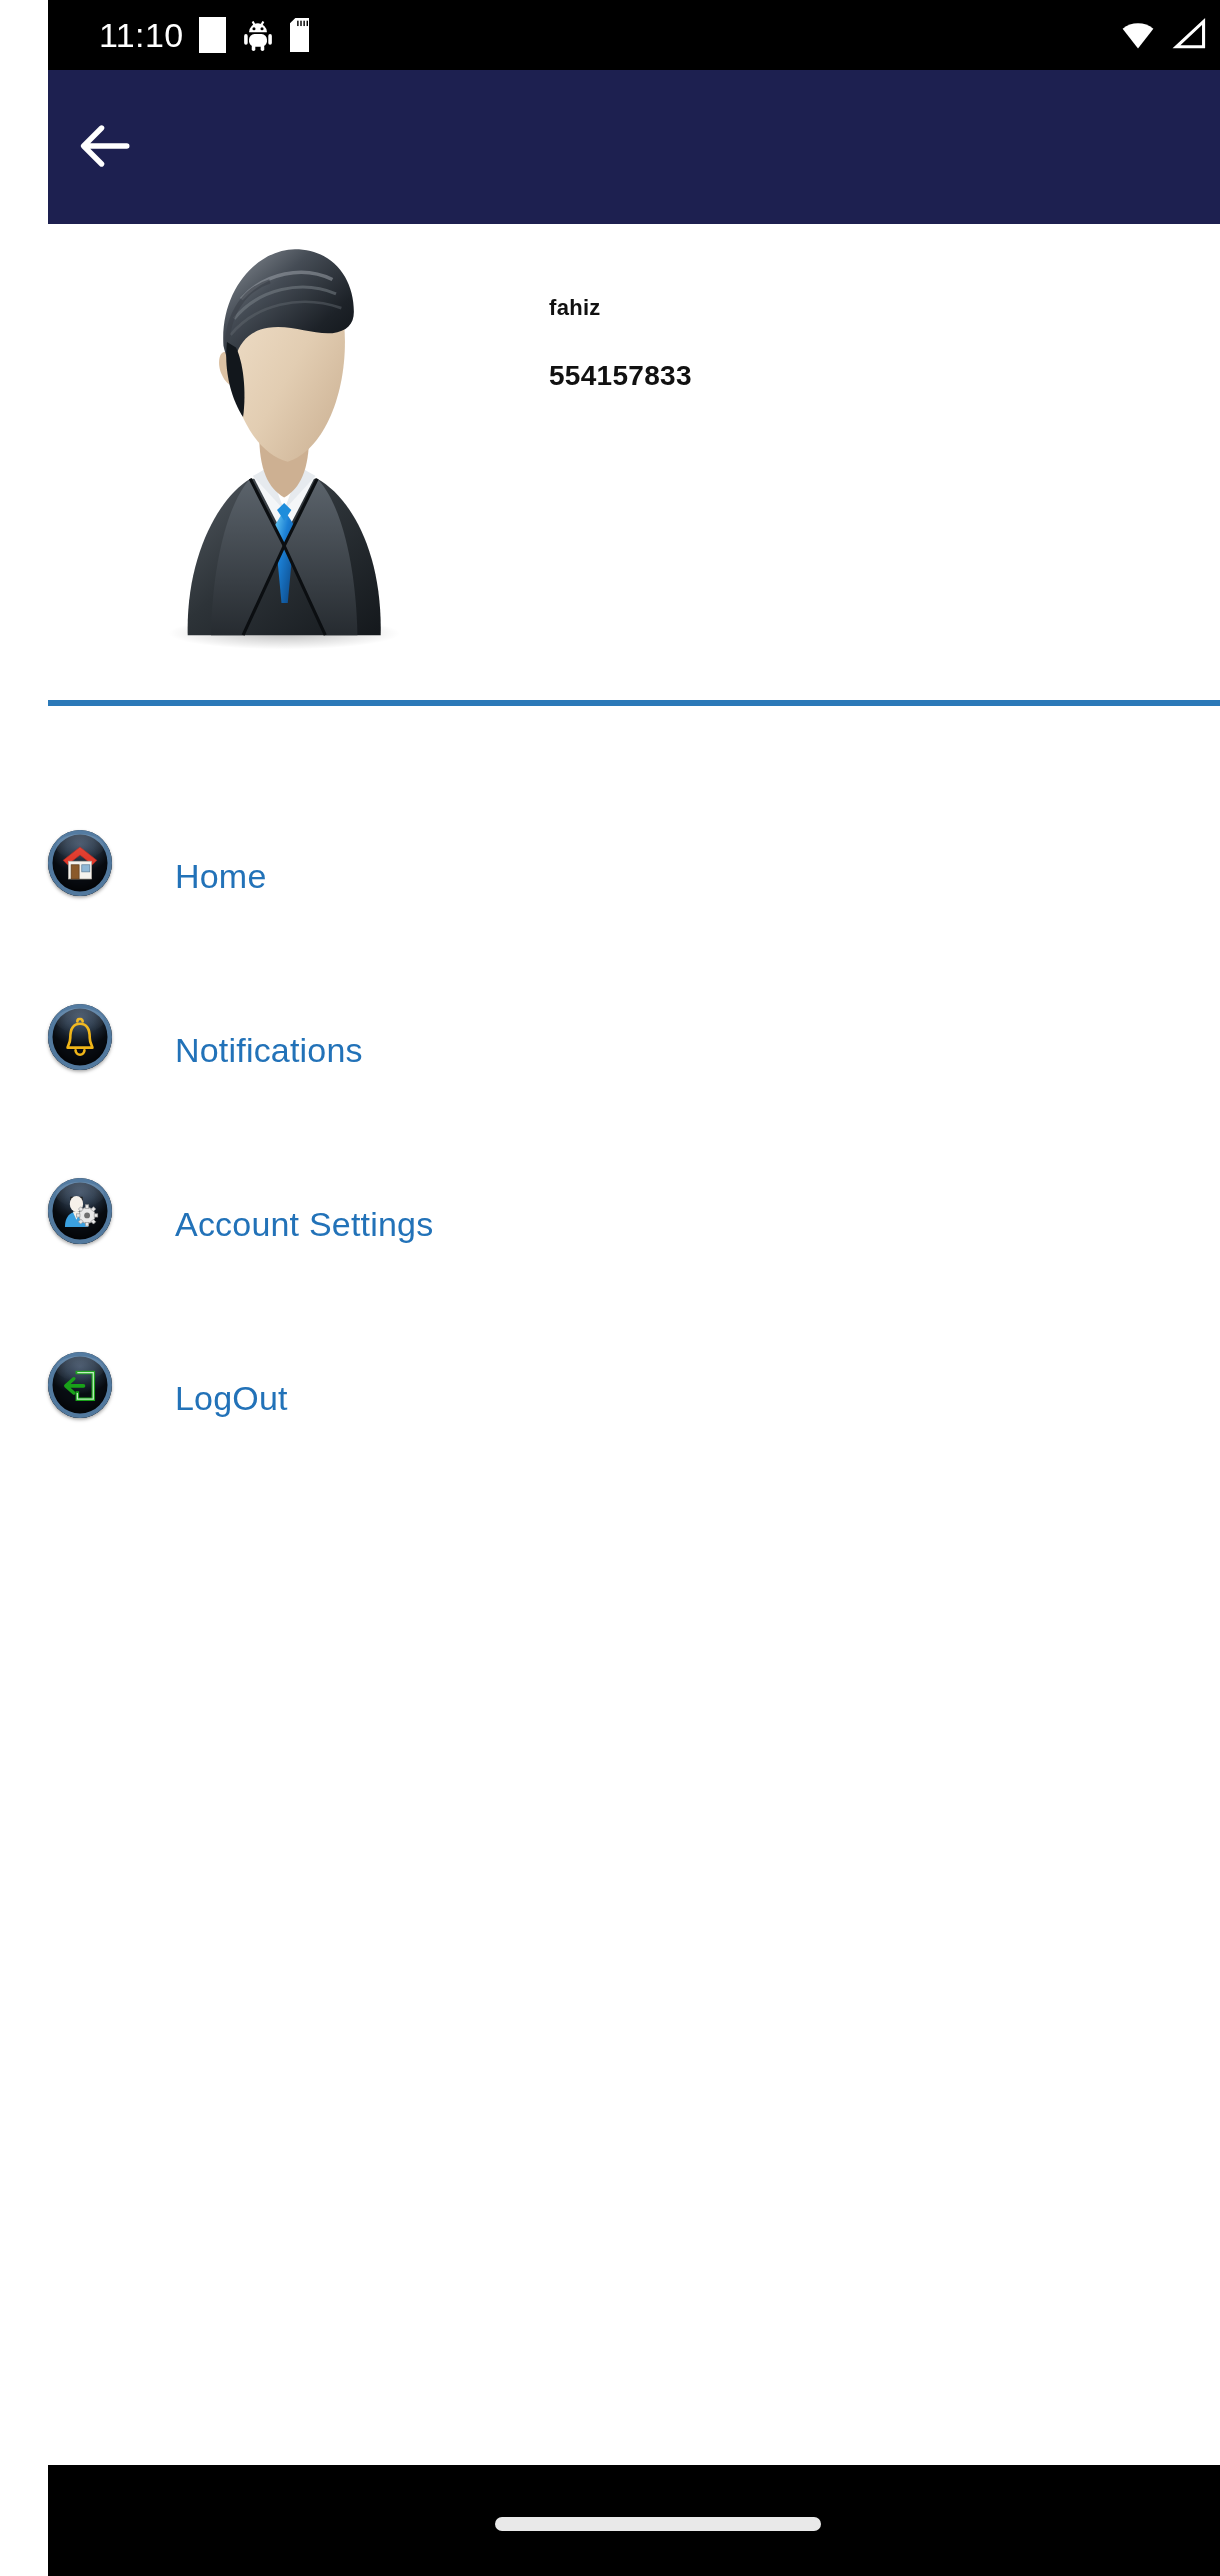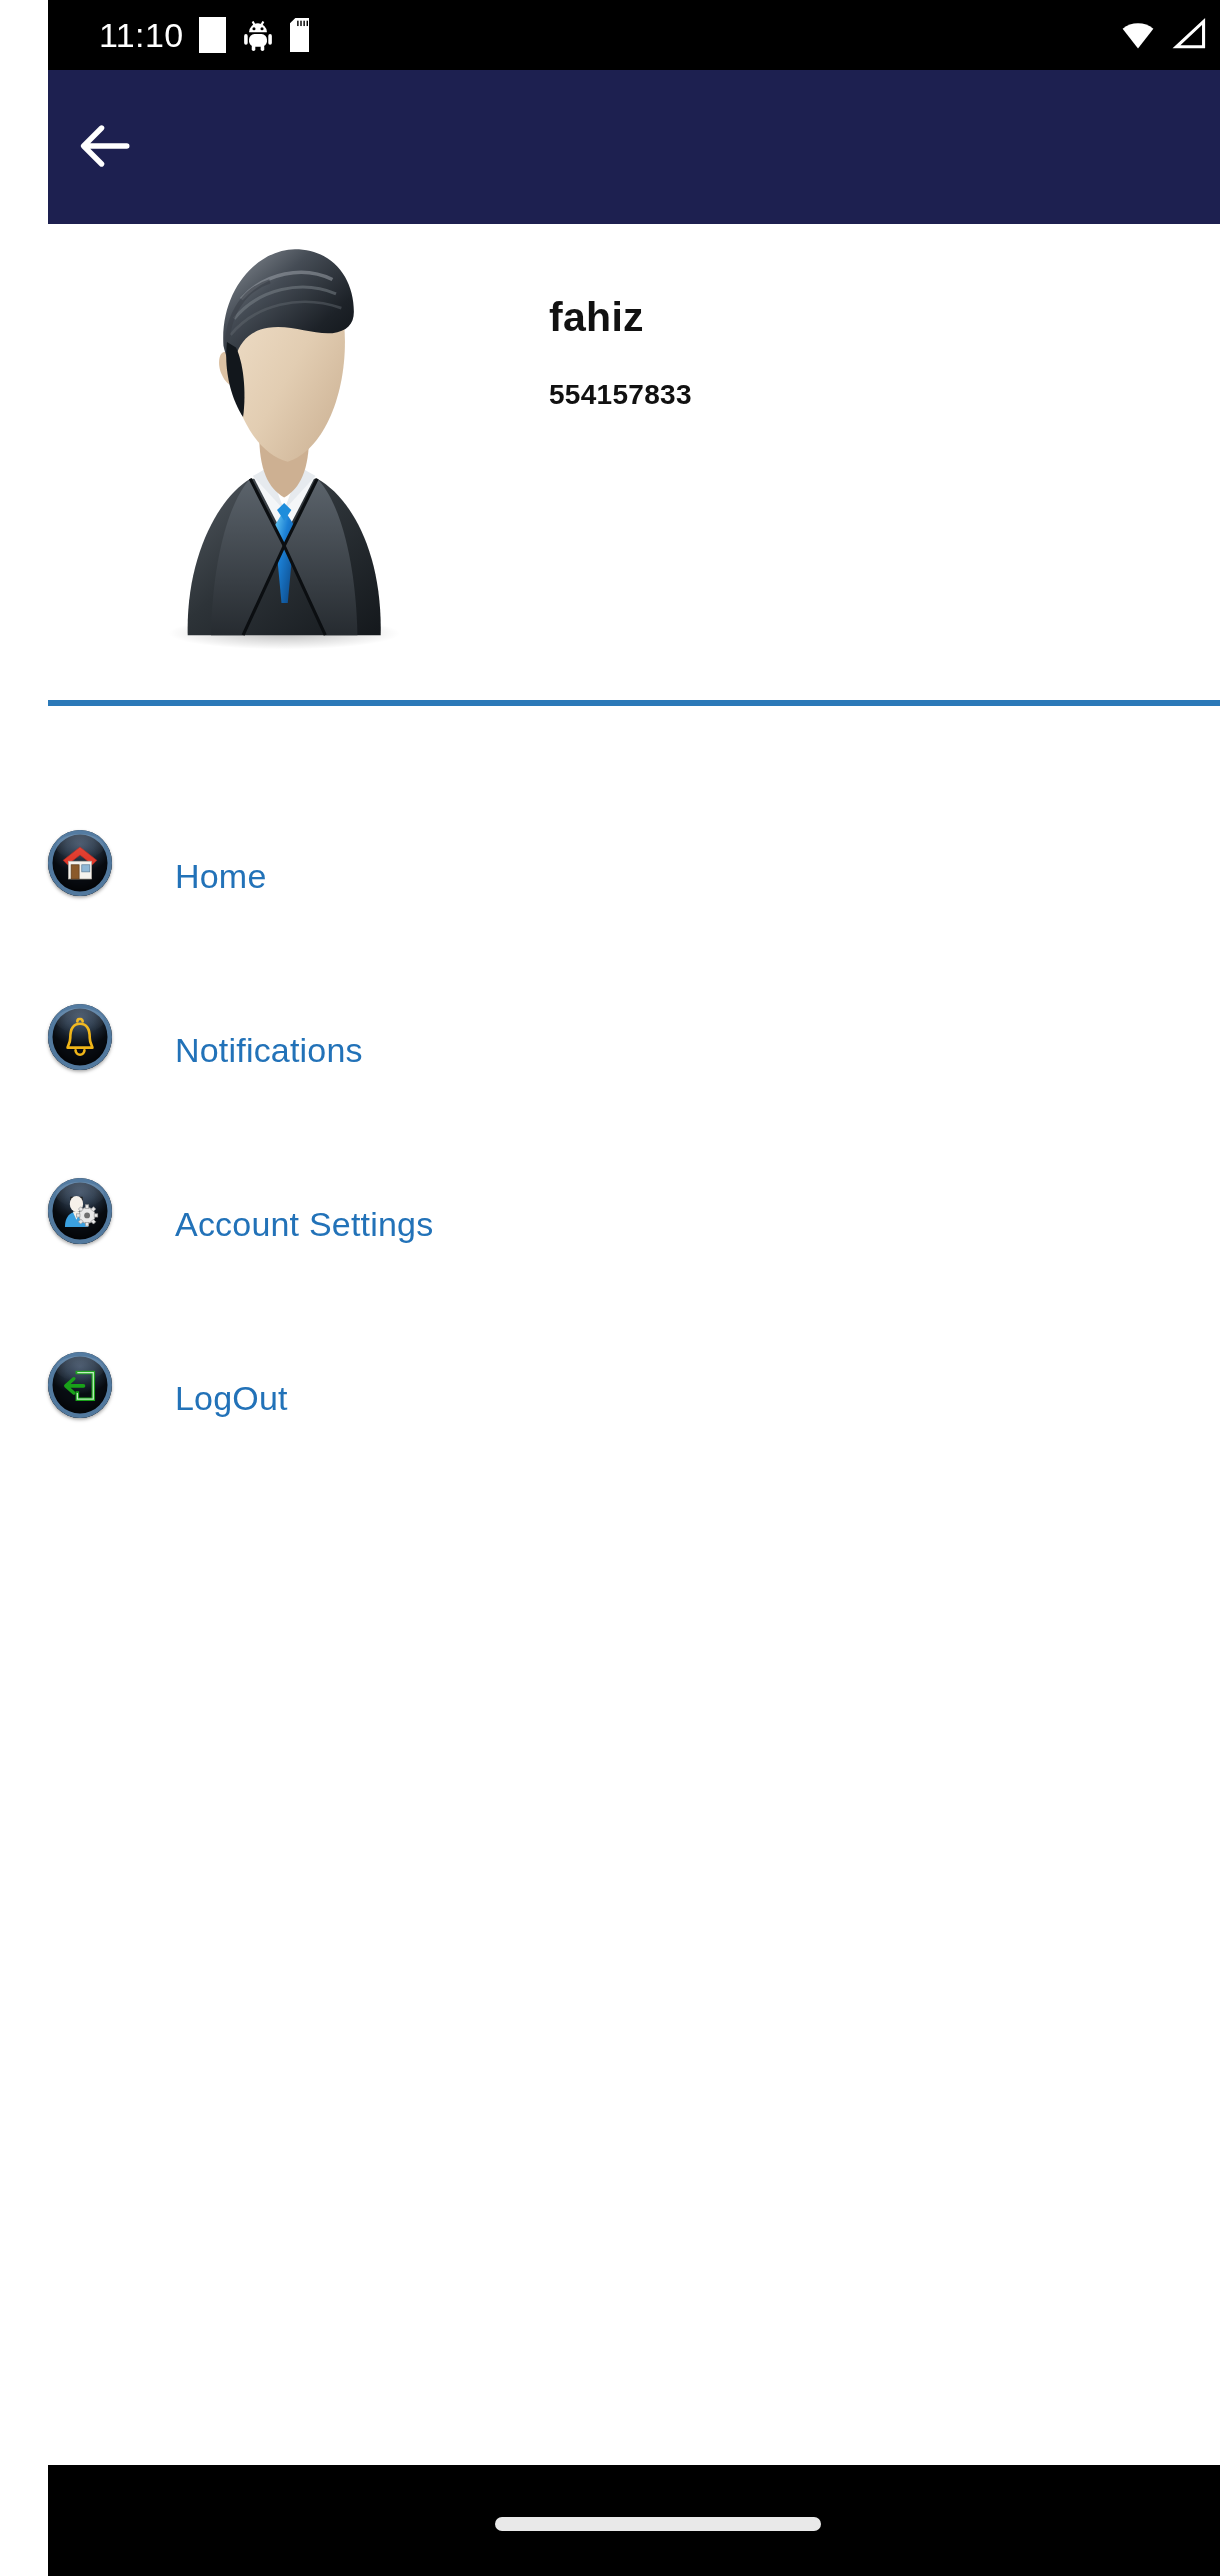--- a/index.html
+++ b/index.html
@@ -43,21 +43,21 @@
     background:#ffffff; display:flex; align-items:flex-start;
   }
   .avatar-wrap{
     width:340px; height:429px; position:relative;
     margin-left:63px; margin-top:18px;
     display:flex; align-items:flex-start; justify-content:center;
   }
   .avatar-svg{ width:295px; height:411px; display:block; }
   .profile-text{ margin-top:73px; margin-left:98px; }
   .username{
-    font-size:41px; font-weight:bold; color:#111111; letter-spacing:0.3px;
+    font-size:22px; font-weight:bold; color:#111111; letter-spacing:0.3px;
     line-height:1;
   }
   .userphone{
     font-size:28px; font-weight:bold; color:#111111; letter-spacing:0.3px;
     line-height:1; margin-top:43px;
   }
 
   
   .divider{
     position:absolute; top:700px; left:0; width:1215px; height:6.3px;

